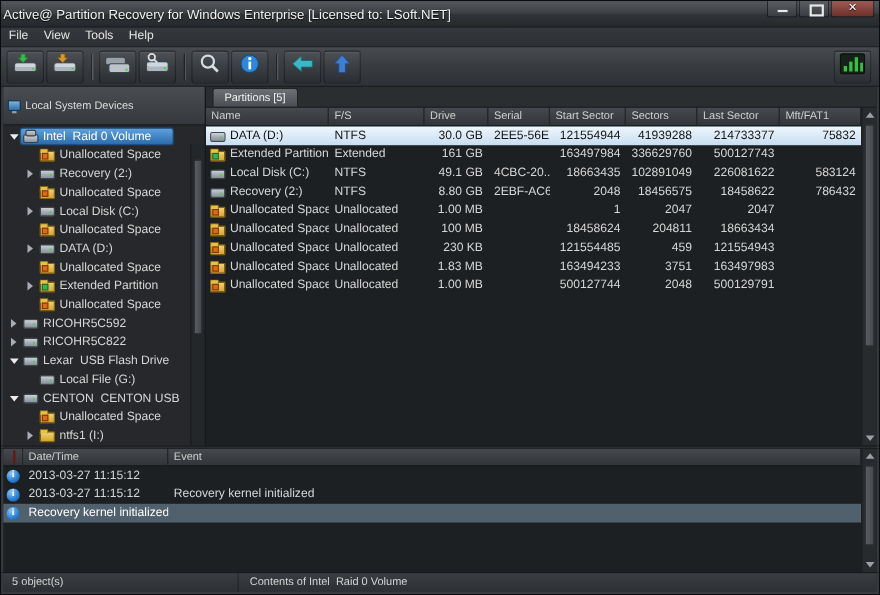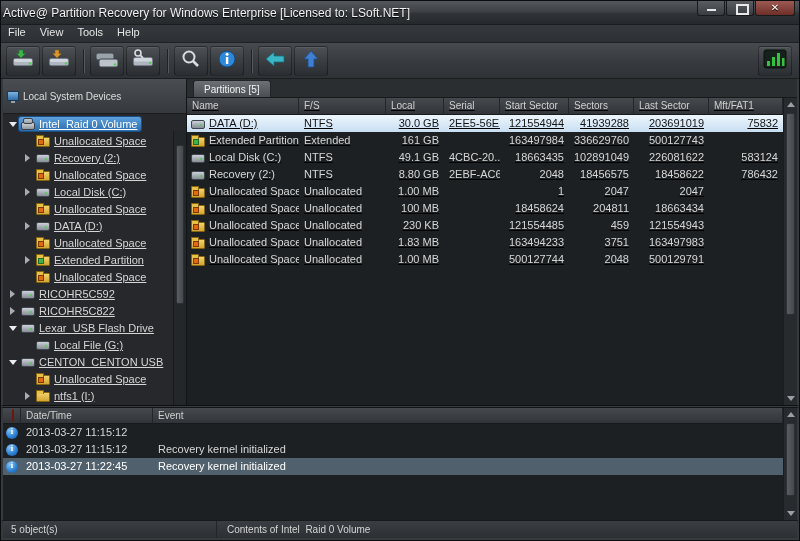--- a/index.html
+++ b/index.html
@@ -52,21 +52,21 @@
                   background:linear-gradient(180deg,#4a4e52,#35393d); border-bottom:1px solid #1a1c1e; }
   .pc-icon { width:12px; height:10px; background:linear-gradient(180deg,#7fb4e0,#2f6ca6);
              border:1px solid #18394f; border-radius:1px; position:relative; }
   .pc-icon::after { content:""; position:absolute; left:3px; bottom:-3px; width:4px; height:2px; background:#9aa0a6; }
   .tree { flex:1; overflow:hidden; padding-top:1px; position:relative; }
   .tree-item { height:17px; display:flex; align-items:center; font-size:11px; color:#d6d6d6;
                padding-left:calc(3px + var(--l)*15px); white-space:pre; }
   .expander { width:13px; flex:0 0 13px; display:flex; align-items:center; justify-content:center; }
   .tri-col { width:0; height:0; border-top:4px solid transparent; border-bottom:4px solid transparent; border-left:5px solid #a8adb3; }
   .tri-exp { width:0; height:0; border-left:4px solid transparent; border-right:4px solid transparent; border-top:5px solid #ececec; margin-top:2px; }
-  .hl { display:flex; align-items:center; gap:4px; padding:1px 4px 1px 2px; border-radius:2px;text-decoration:underline; }
+  .hl { display:flex; align-items:center; gap:4px; padding:1px 20px 1px 2px; border-radius:2px; }
   .tree-item.selected .hl { background:linear-gradient(180deg,#5ea1dd,#2b6cad);
                             box-shadow:0 0 0 1px #1d4f82; color:#fff; }
   .tlabel { white-space:pre; }
 
   
   .ico { position:relative; width:14px; height:11px; flex:0 0 14px; display:inline-block; }
   .i-fold { background:linear-gradient(180deg,#f2d370,#d2a531); border:1px solid #86650f; border-radius:1px; height:10px; margin-top:2px; }
   .i-fold::before { content:""; position:absolute; top:-3px; left:-1px; width:6px; height:3px;
                     background:#e5c149; border:1px solid #86650f; border-bottom:none; border-radius:1px 1px 0 0; }
   .i-fold.un::after { content:""; position:absolute; left:1px; bottom:1px; width:4px; height:4px; background:#e06a10; border:1px solid #7e3a06; }
@@ -79,21 +79,21 @@
                     background:linear-gradient(180deg,#c2c8ce,#9aa1a8); border:1px solid #3c4248; border-radius:2px; }
 
   
   .right-panel { flex:1; display:flex; flex-direction:column; min-width:0; }
   .tabbar { height:19px; flex:0 0 19px; display:flex; align-items:flex-end;
             background:#2b2e31; padding-left:6px; border-bottom:1px solid #17191b; }
   .tab { height:17px; padding:0 10px; display:flex; align-items:center; font-size:10px; color:#f2f2f2;
          background:linear-gradient(180deg,#6d7176,#4a4e53); border:1px solid #212427;
          border-bottom:none; border-radius:3px 3px 0 0; }
   .table-wrap { flex:1; display:flex; min-height:0; }
-  .ptable { flex:1; display:flex; flex-direction:column; min-width:0; background:#1d2023;text-decoration:underline; }
+  .ptable { flex:1; display:flex; flex-direction:column; min-width:0; background:#1d2023; }
   .thead, .trow { display:grid; grid-template-columns:112px 87px 58px 56px 69px 65px 75px minmax(0,1fr); }
   .thead { height:17px; flex:0 0 17px; }
   .hcell { font-size:10px; color:#cfcfcf; line-height:16px; padding:0 5px; overflow:hidden; white-space:nowrap;
            background:linear-gradient(180deg,#46494d,#313438); border-right:1px solid #24272a; border-bottom:1px solid #17191b; }
   .trow { height:17px; }
   .cell { font-size:11px; line-height:17px; padding:0 5px; overflow:hidden; white-space:nowrap; color:#d6d6d6; }
   .cell.num { text-align:right; }
   .c-name { display:flex; align-items:center; gap:4px; padding-left:4px; }
   .trow.selected { background:linear-gradient(180deg,#eef6fc,#c8def2); }
   .trow.selected .cell { color:#141414; }
@@ -317,40 +317,40 @@
 
     <div class="right-panel">
       <div class="tabbar">
         <div class="tab">Partitions [5]</div>
       </div>
       <div class="table-wrap">
         <div class="ptable">
           <div class="thead">
             <div class="hcell">Name</div>
             <div class="hcell">F/S</div>
-            <div class="hcell">Local</div>
+            <div class="hcell">Drive</div>
             <div class="hcell">Serial</div>
             <div class="hcell">Start Sector</div>
             <div class="hcell">Sectors</div>
             <div class="hcell">Last Sector</div>
             <div class="hcell">Mft/FAT1</div>
           </div>
           <div class="tbody">
 
             <div class="trow selected">
               <div class="cell c-name">
                   <span class="ico i-drive"></span>
                   <span>DATA (D:)</span>
                 </div>
               <div class="cell">NTFS</div>
               <div class="cell num">30.0 GB</div>
               <div class="cell">2EE5-56E1</div>
               <div class="cell num">121554944</div>
               <div class="cell num">41939288</div>
-              <div class="cell num">203691019</div>
+              <div class="cell num">214733377</div>
               <div class="cell num">75832</div>
             </div>
             <div class="trow">
               <div class="cell c-name">
                   <span class="ico i-fold ext"></span>
                   <span>Extended Partition</span>
                 </div>
               <div class="cell">Extended</div>
               <div class="cell num">161 GB</div>
               <div class="cell"></div>
@@ -481,21 +481,20 @@
         <span class="i-info"></span>
         <div class="cell">2013-03-27 11:15:12</div>
       </div>
       <div class="log-row">
         <span class="i-info"></span>
         <div class="cell">2013-03-27 11:15:12</div>
         <div class="cell">Recovery kernel initialized</div>
       </div>
       <div class="log-row selected">
         <span class="i-info"></span>
-        <div class="cell">2013-03-27 11:22:45</div>
         <div class="cell">Recovery kernel initialized</div>
       </div>
     </div>
     <div class="vsb">
       <div class="sb-btn">
           <span class="sb-up"></span>
         </div>
       <div class="sb-track">
           <div class="sb-thumb" style="top:2px;height:85%;"></div>
         </div>

